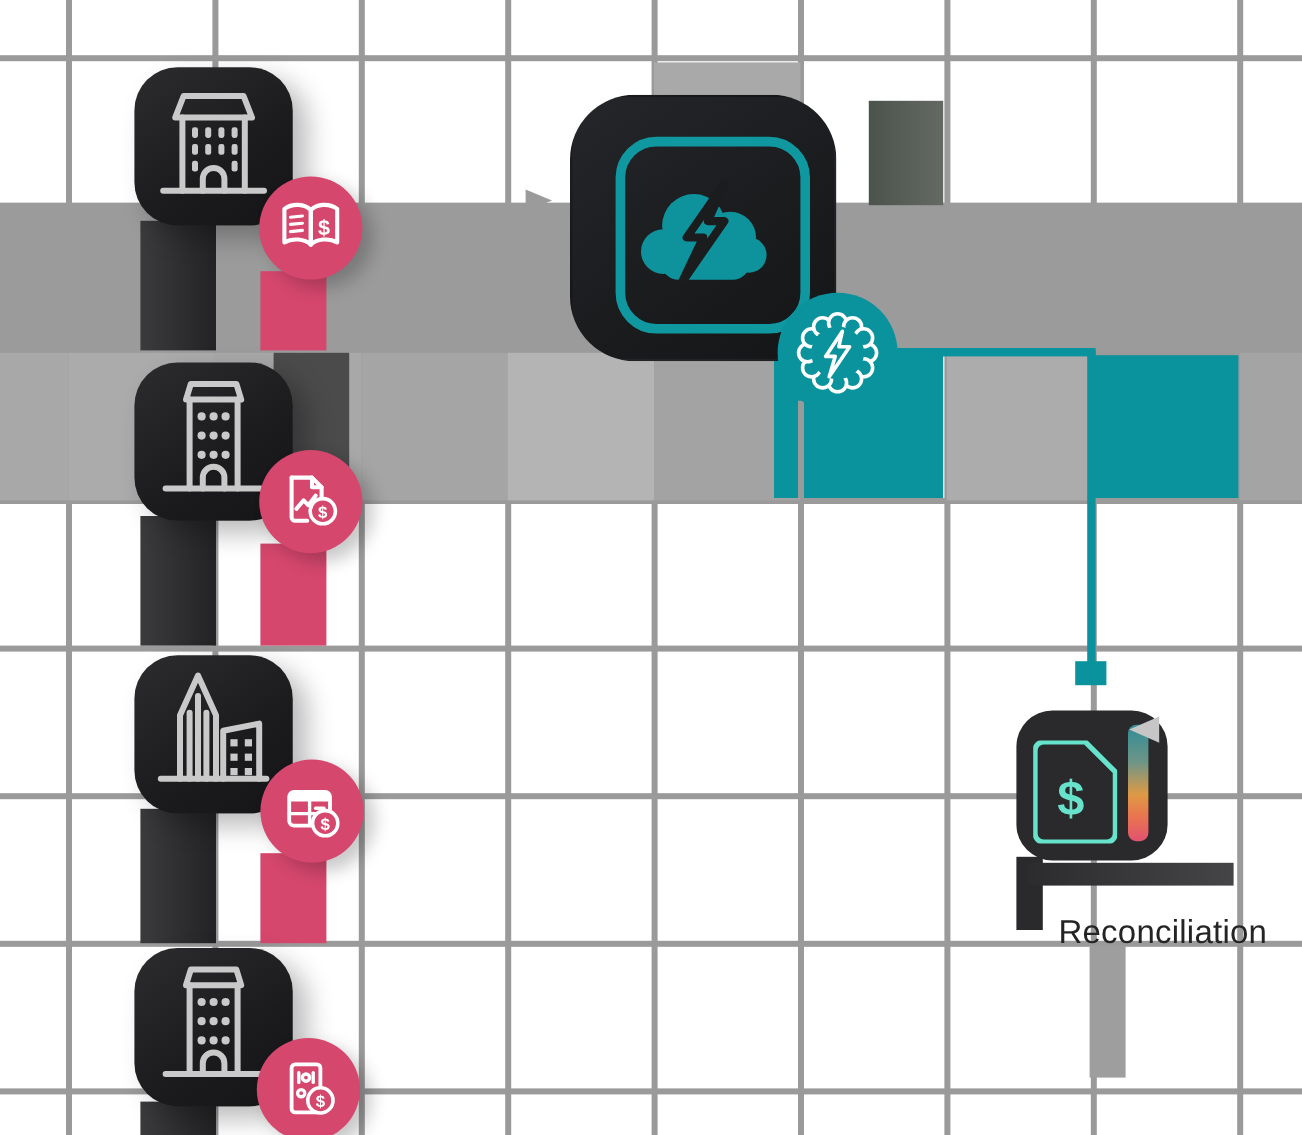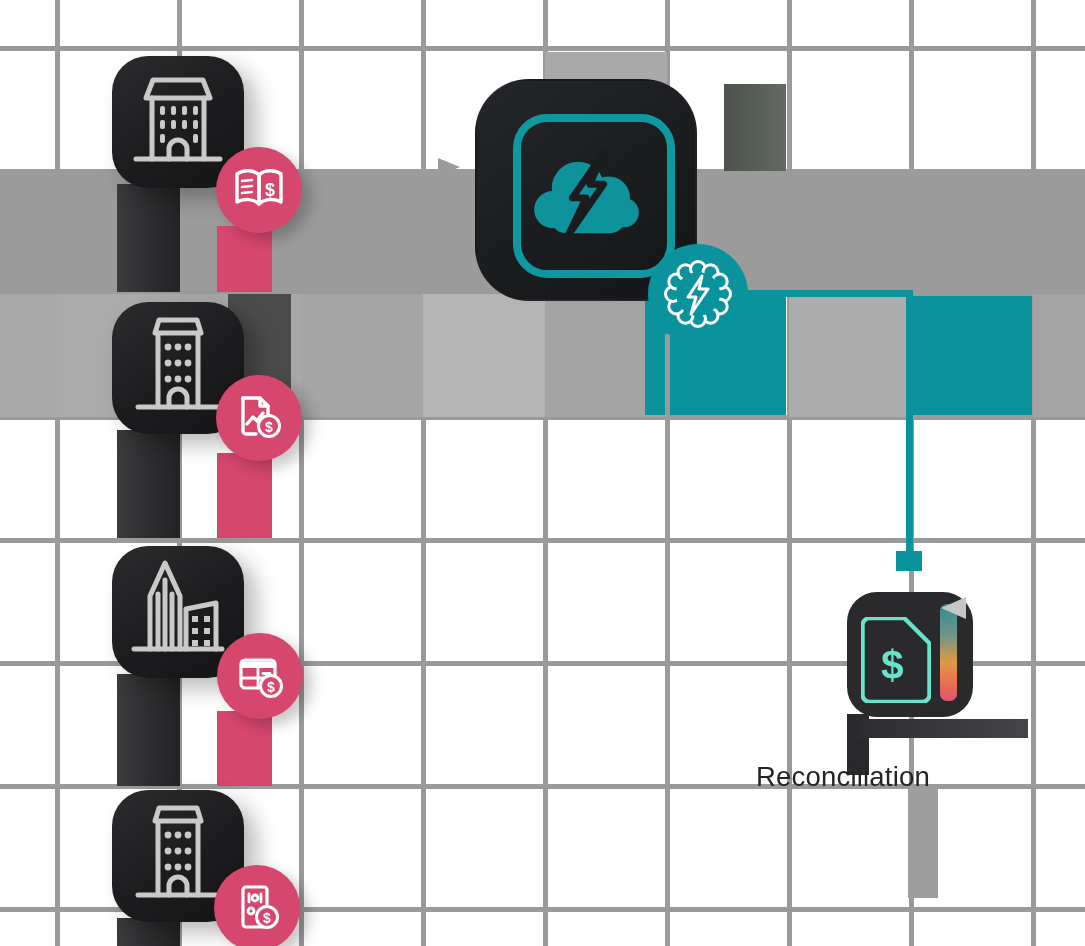--- a/index.html
+++ b/index.html
@@ -18,21 +18,21 @@
     box-shadow:9px 7px 14px rgba(0,0,0,0.22);display:flex;align-items:center;justify-content:center;}
   .main-icon{position:absolute;left:475px;top:79px;width:218px;height:218px;border-radius:54px;
     background:linear-gradient(145deg,#25262A 0%,#1B1C1E 55%,#141516 100%);
     border:2px solid transparent;}
   .main-icon::before{content:"";position:absolute;left:-3px;top:-3px;right:-3px;bottom:-3px;
     border-radius:57px;background:linear-gradient(135deg,#19B7BC 0%,rgba(25,183,188,0) 38%);z-index:-1;}
   .inner-border{position:absolute;left:36px;top:33px;width:146px;height:148px;border:8px solid #1098A1;border-radius:34px;}
   .teal-badge{position:absolute;left:648px;top:244px;width:100px;height:100px;border-radius:50%;
     background:#0A939C;display:flex;align-items:center;justify-content:center;}
   .invoice-tile{position:absolute;left:847px;top:592px;width:126px;height:125px;border-radius:30px;background:#2A2A2D;}
-  .label{position:absolute;left:756px;top:761px;width:300px;text-align:left;
+  .label{position:absolute;left:756px;top:761px;width:300px;text-align:right;
     font-size:27.5px;font-weight:500;color:#242424;letter-spacing:0.2px;}
   svg{display:block;}
 </style>
 </head>
 <body>
 
 <div class="canvas">
 
   <div>
     <div class="vline" style="left:55px"></div>

